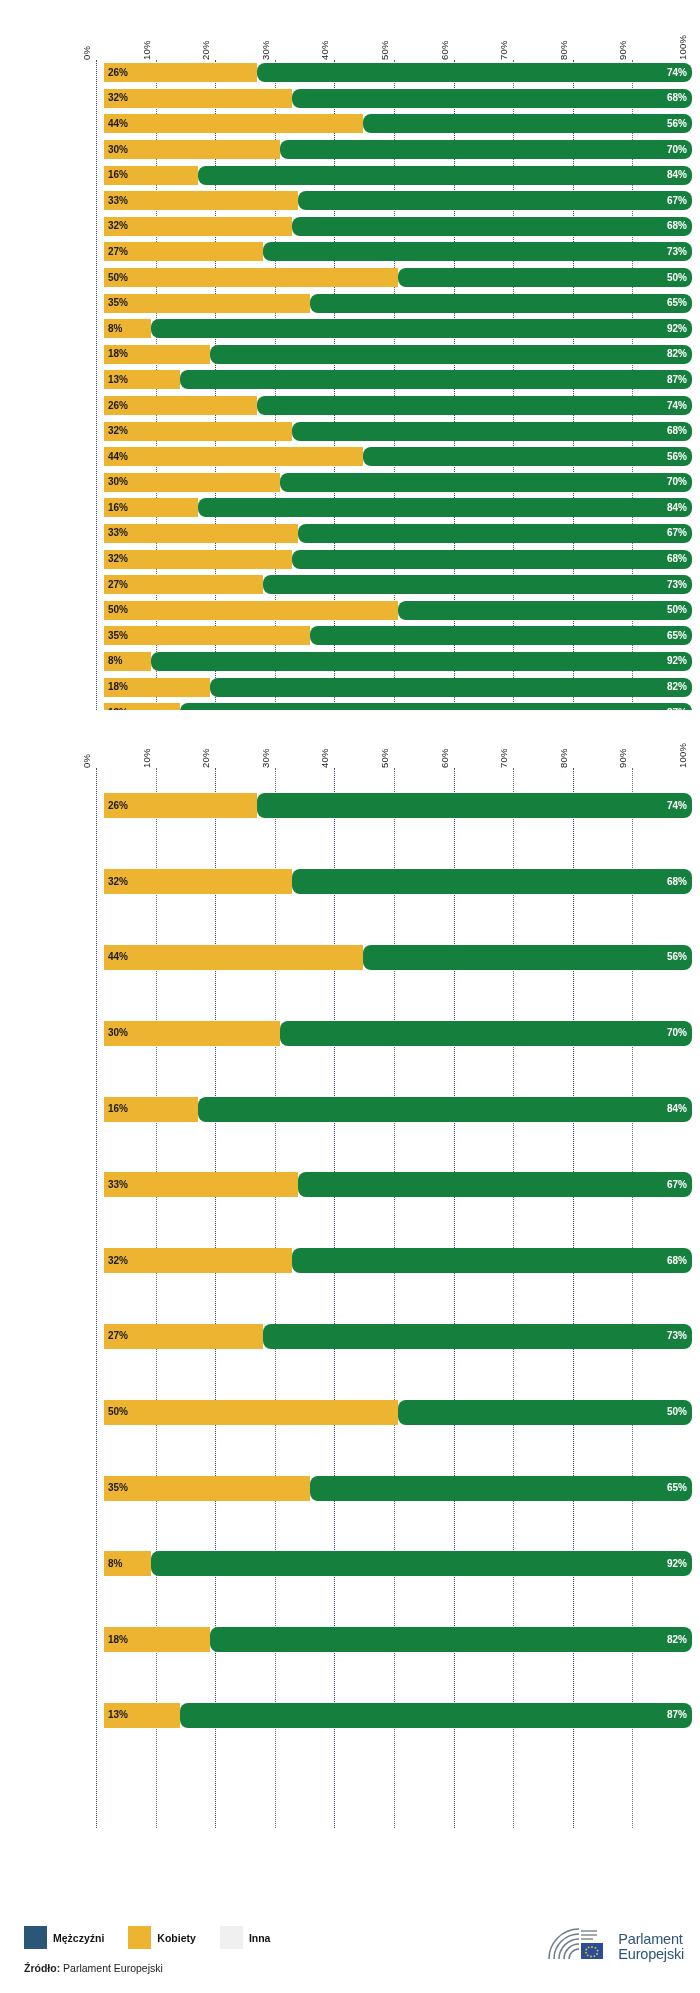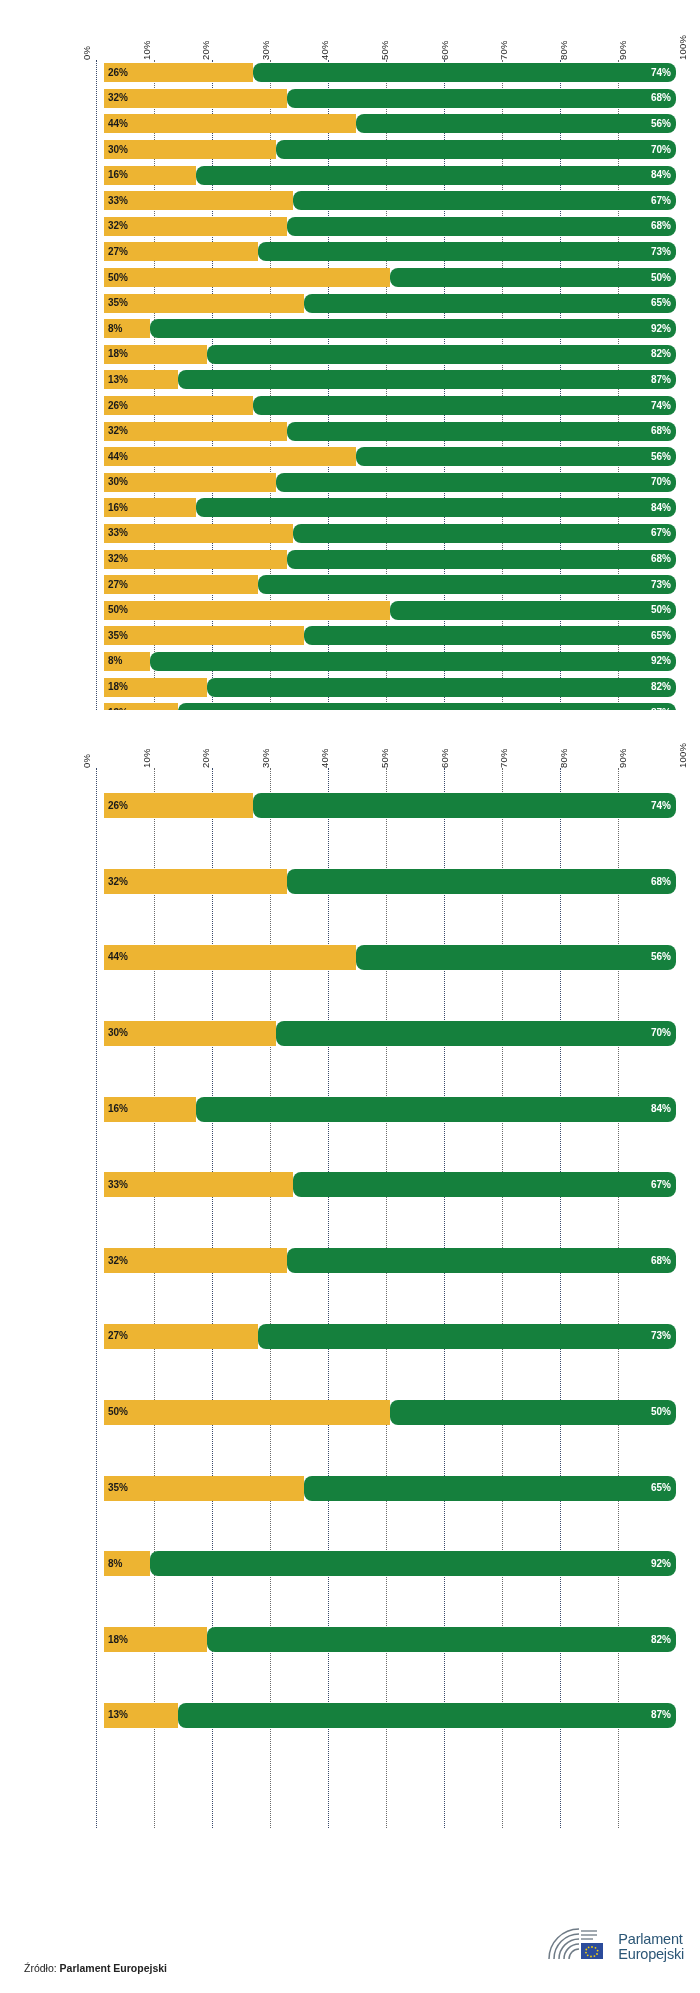--- a/index.html
+++ b/index.html
@@ -48,21 +48,21 @@
     color: #222222;
     white-space: nowrap;
     transform-origin: left bottom;
     transform: rotate(-90deg);
     letter-spacing: 0.2px;
   }
 
   .plot {
     position: relative;
     margin-left: 96px;
-    margin-right: 24px;
+    margin-right: 8px;
     border-left: 0;
     padding-left: 8px;
   }
   .gridlines {
     position: absolute;
     top: 0; left: 0; right: 0; bottom: 0;
     pointer-events: none;
   }
   .gridline {
     position: absolute;
@@ -166,22 +166,22 @@
     font-weight: bold;
     color: #111111;
   }
   .source {
     position: absolute;
     left: 24px;
     top: 64px;
     font-size: 10.5px;
     color: #222222;
   }
-  .source b { font-weight: normal; }
-  .source span.src-val { font-weight: bold; text-align: right; }
+  .source b { font-weight: bold; }
+  .source span.src-val { font-weight: normal; text-align: right; }
 
   .logo {
     position: absolute;
     right: 16px;
     top: 26px;
     display: flex;
     align-items: flex-end;
     gap: 7px;
   }
   .logo-mark { width: 66px; height: 38px; }
@@ -648,20 +648,34 @@
             <div class="seg seg-men" style="width: 87%;">
               <span class="seg-label">87%</span>
             </div>
           </div>
         </div>
       </div>
   </div>
 </div>
 
 <div class="footer">
+  <div class="legend">
+      <div class="legend-item">
+        <span class="legend-swatch" style="background: rgb(43, 86, 118);"></span>
+        <span class="legend-text">Mężczyźni</span>
+      </div>
+      <div class="legend-item">
+        <span class="legend-swatch" style="background: rgb(237, 180, 50);"></span>
+        <span class="legend-text">Kobiety</span>
+      </div>
+      <div class="legend-item">
+        <span class="legend-swatch" style="background: rgb(240, 240, 240);"></span>
+        <span class="legend-text">Inna</span>
+      </div>
+    </div>
   <div class="source">
     <b>Źródło:</b><span class="src-val"> Parlament Europejski</span>
   </div>
   <div class="logo">
     <span class="logo-mark">
       <svg viewBox="0 0 66 38" width="66" height="38" aria-hidden="true">
         <g fill="none" stroke="#6f7b86" stroke-width="1.5">
           <path d="M4 35 A30 30 0 0 1 34 5"></path>
           <path d="M9 35 A25 25 0 0 1 34 10"></path>
           <path d="M14 35 A20 20 0 0 1 34 15"></path>

